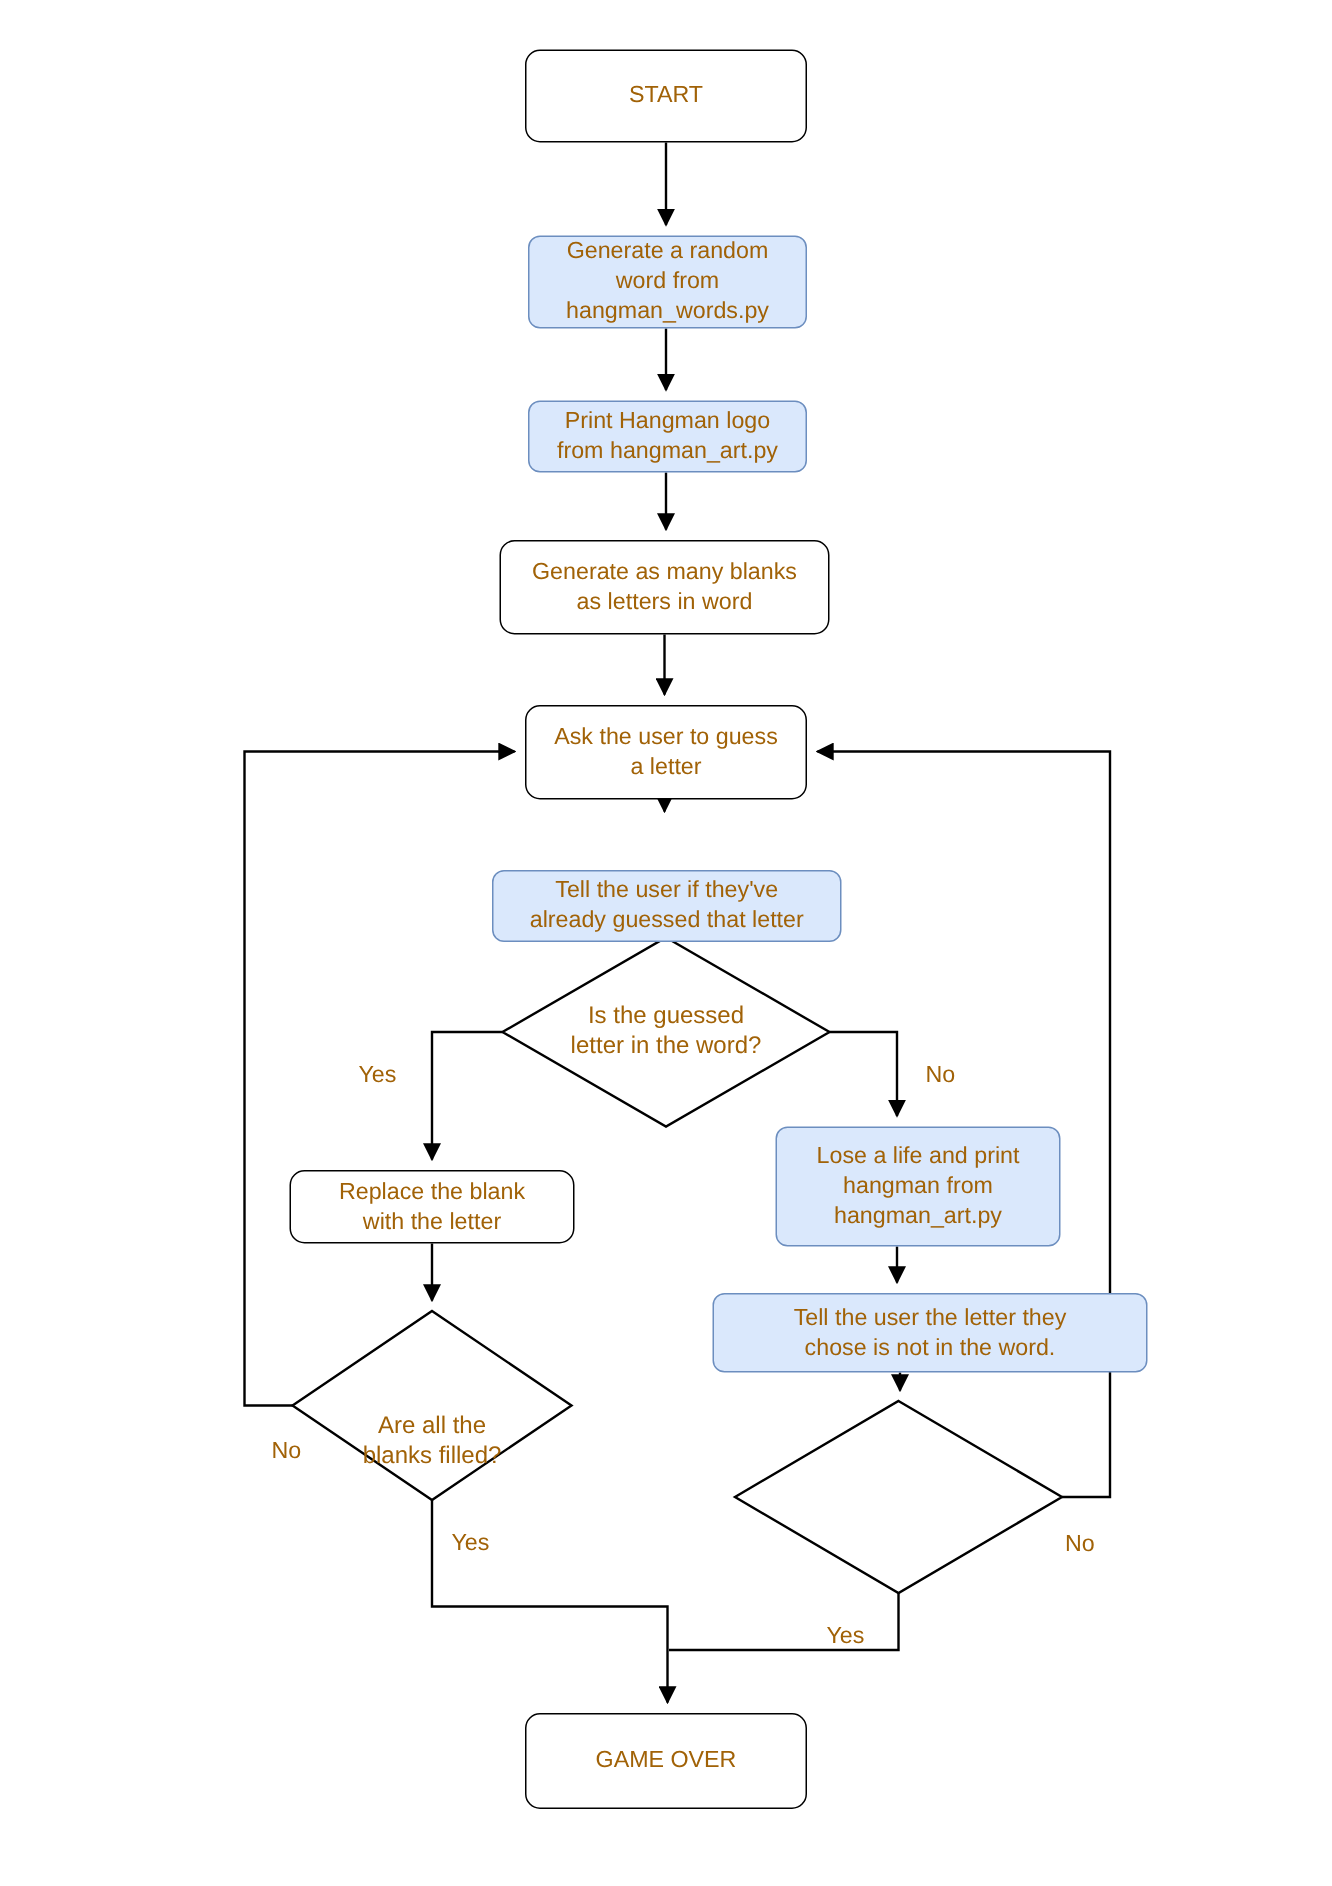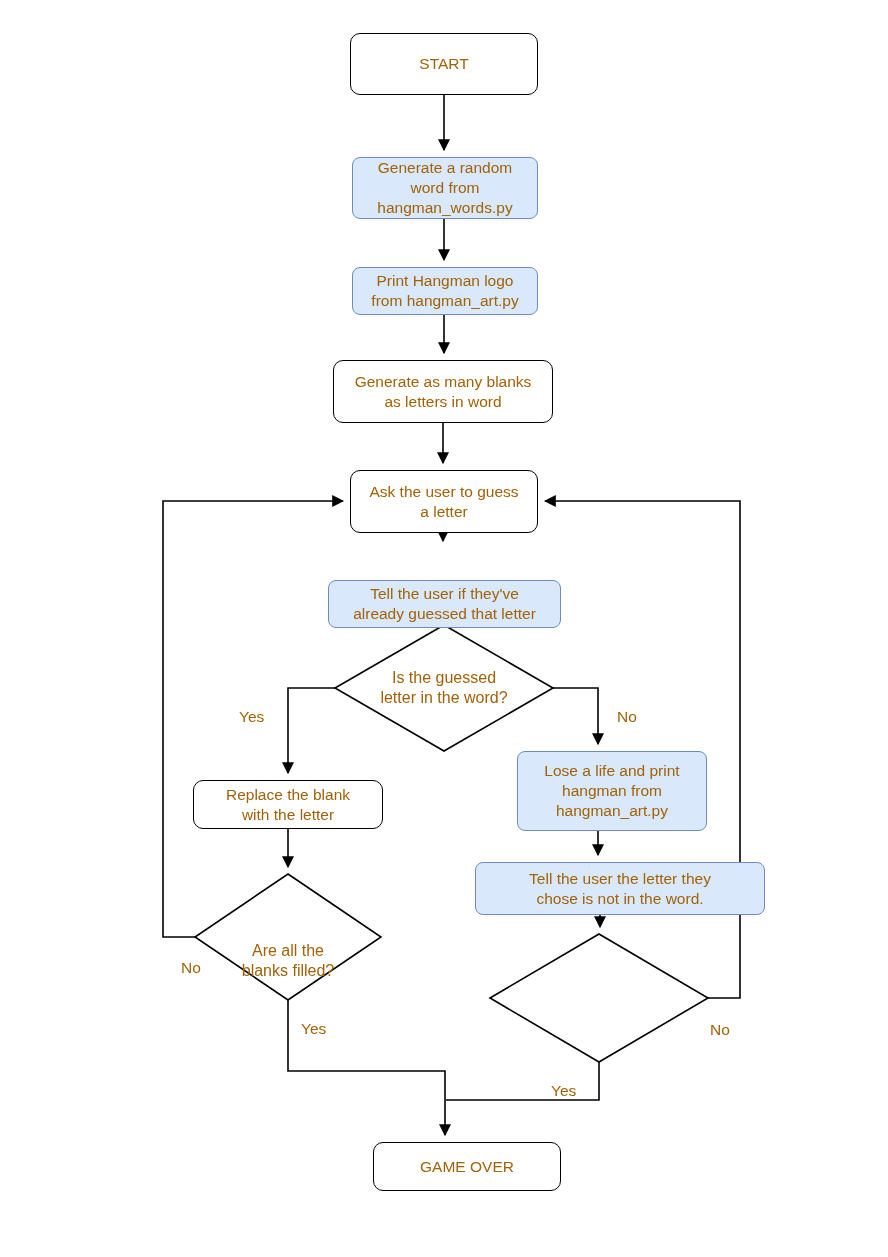--- a/index.html
+++ b/index.html
@@ -110,21 +110,21 @@
   <div class="node plain" style="left:193px; top:780px; width:190px; height:49px;">Replace the blank
 with the letter</div>
 
   <div class="node blue" style="left:517px; top:751px; width:190px; height:80px;">Lose a life and print
 hangman from
 hangman_art.py</div>
 
   <div class="node blue" style="left:475px; top:862px; width:290px; height:53px;">Tell the user the letter they
 chose is not in the word.</div>
 
-  <div class="node plain" style="left:350px; top:1142px; width:188px; height:49px;margin-left:23px;">GAME OVER</div>
+  <div class="node plain" style="left:350px; top:1142px; width:188px; height:64px;">GAME OVER</div>
 
   <div class="dtext" style="left:344px; top:662px; width:200px; height:52px;">Is the guessed
 letter in the word?</div>
 
   <div class="dtext" style="left:208px; top:911px; width:160px; height:52px;margin-top:24px;">Are all the
 blanks filled?</div>
 
 
   <span class="elabel" style="left:239px; top:708px;">Yes</span>
 

